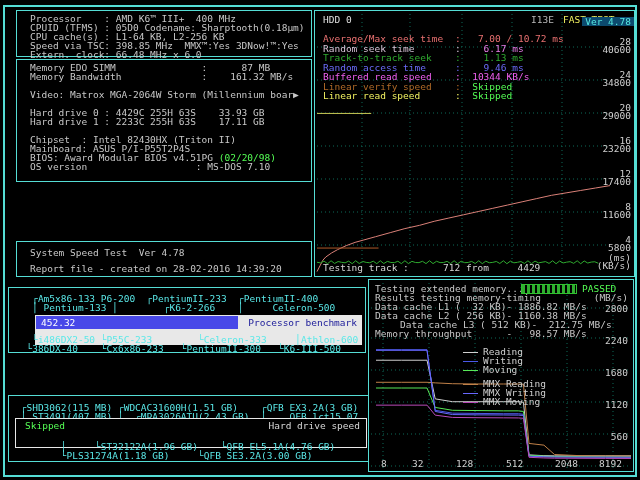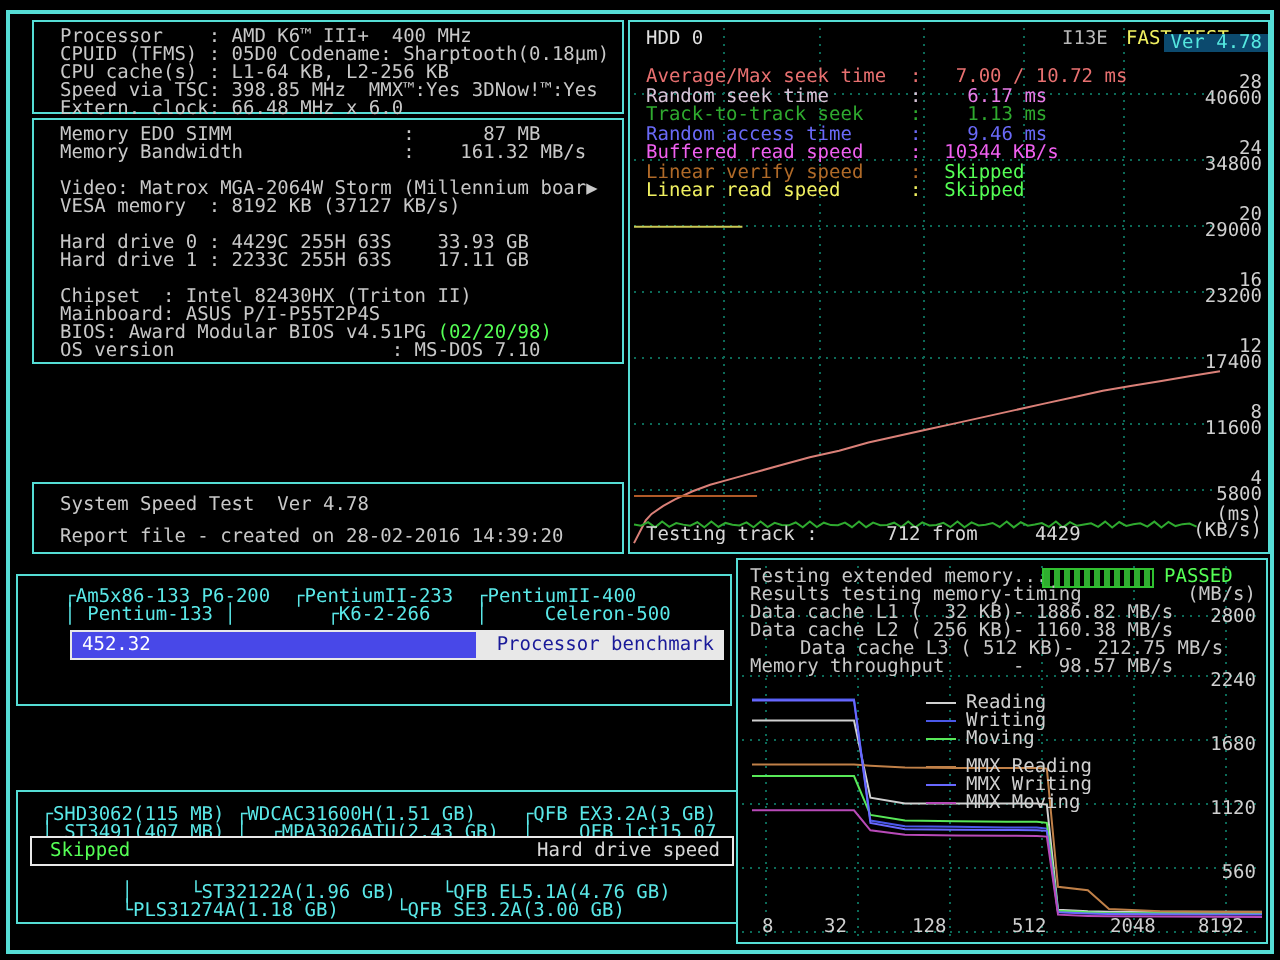--- a/index.html
+++ b/index.html
@@ -22,21 +22,21 @@
   #hdd{left:314px;top:10px;width:321px;height:267px;}
   #hdd svg{position:absolute;left:0;top:0;}
   .statrow{position:absolute;left:8px;white-space:pre;}
   .statlabel{display:inline-block;width:132px;}
   .axispair{position:absolute;right:3px;text-align:right;color:#d0d0d0;}
   .axispair div{height:8px;line-height:8px;}
   #hddfooter{left:8px;top:252px;color:#d8d8d8;}
   
   #bench{left:8px;top:287px;width:358px;height:66px;padding:6px 0 0 6px;color:#5ae8e8;}
   #drive{left:8px;top:395px;width:366px;height:67px;padding:7px 0 0 6px;color:#5ae8e8;}
-  .bar{position:absolute;box-sizing:border-box;height:15px;border:1px solid #e8e8e8;}
+  .bar{position:absolute;box-sizing:border-box;height:30px;border:1px solid #e8e8e8;}
   #benchbar{left:26px;top:27px;width:327px;background:#e8e8e8;}
   #benchfill{position:absolute;left:0;top:0;height:13px;background:#4848e8;}
   #benchval{position:absolute;left:5px;top:2px;color:#fff;}
   #benchlabel{position:absolute;right:4px;top:2px;color:#1a1a99;}
   #drivebar{left:6px;top:22px;width:352px;background:#000;}
   #driveval{position:absolute;left:9px;top:2px;color:#55ff55;}
   #drivelabel{position:absolute;right:6px;top:2px;color:#d8d8d8;}
   .bar span{position:absolute;white-space:pre;}
   
   #mem{left:368px;top:279px;width:266px;height:193px;}
@@ -60,21 +60,20 @@
       <div class="ln">CPUID (TFMS) : 05D0 Codename: Sharptooth(0.18µm)</div>
       <div class="ln">CPU cache(s) : L1-64 KB, L2-256 KB</div>
       <div class="ln">Speed via TSC: 398.85 MHz  MMX™:Yes 3DNow!™:Yes</div>
       <div class="ln">Extern. clock: 66.48 MHz x 6.0</div>
     </div>
   <div class="panel" id="info">
       <div class="ln">Memory EDO SIMM               :      87 MB</div>
       <div class="ln">Memory Bandwidth              :    161.32 MB/s</div>
       <div class="ln"></div>
       <div class="ln">Video: Matrox MGA-2064W Storm (Millennium boar▶</div>
-      <div class="ln">VESA memory  : 8192 KB (37127 KB/s)</div>
       <div class="ln"></div>
       <div class="ln">Hard drive 0 : 4429C 255H 63S    33.93 GB</div>
       <div class="ln">Hard drive 1 : 2233C 255H 63S    17.11 GB</div>
       <div class="ln"></div>
       <div class="ln">Chipset  : Intel 82430HX (Triton II)</div>
       <div class="ln">Mainboard: ASUS P/I-P55T2P4S</div>
       <div class="ln"><span class="fg">BIOS: Award Modular BIOS v4.51PG </span><span class="green">(02/20/98)</span></div>
       <div class="ln">OS version                   : MS-DOS 7.10</div>
     </div>
   <div class="panel" id="report">
@@ -153,20 +152,24 @@
   <div class="panel" id="bench">
     <div id="benchtop">
         <div class="ln">   ┌Am5x86-133 P6-200  ┌PentiumII-233  ┌PentiumII-400</div>
         <div class="ln">   │ Pentium-133 │        ┌K6-2-266    │     Celeron-500</div>
       </div>
     <div class="bar" id="benchbar">
       <div id="benchfill" style="width: 202px;"></div>
       <span id="benchval">452.32</span>
       <span id="benchlabel">Processor benchmark</span>
     </div>
+    <div id="benchbottom" style="position:absolute;left:6px;top:47px;">
+        <div class="ln">   └i486DX2-50 └P55C-233        └Celeron-333     │Athlon-600</div>
+        <div class="ln">  └386DX-40    └Cx6x86-233   └PentiumII-300   └K6-III-500</div>
+      </div>
   </div>
 
   <div class="panel" id="drive">
     <div id="drivetop">
         <div class="ln"> ┌SHD3062(115 MB) ┌WDCAC31600H(1.51 GB)    ┌QFB EX3.2A(3 GB)</div>
         <div class="ln"> │ ST3491(407 MB) │  ┌MPA3026ATU(2.43 GB)  │    QFB lct15 07</div>
       </div>
     <div class="bar" id="drivebar">
       <span id="driveval">Skipped</span>
       <span id="drivelabel">Hard drive speed</span>

